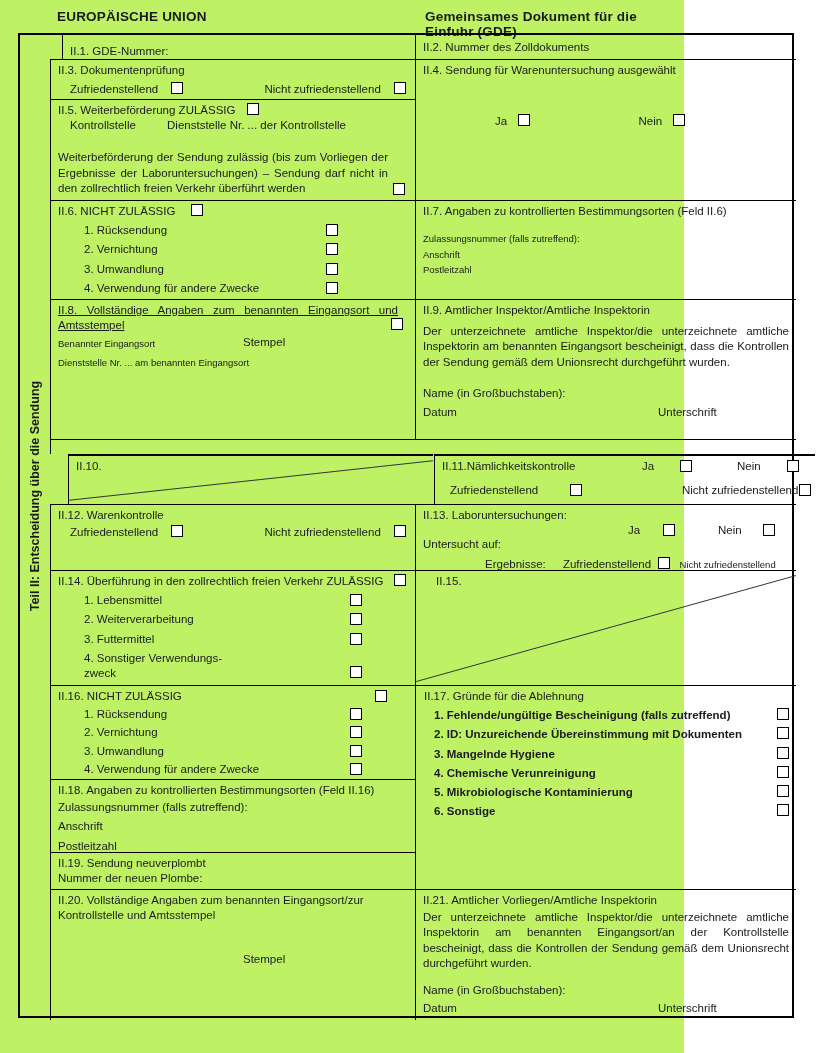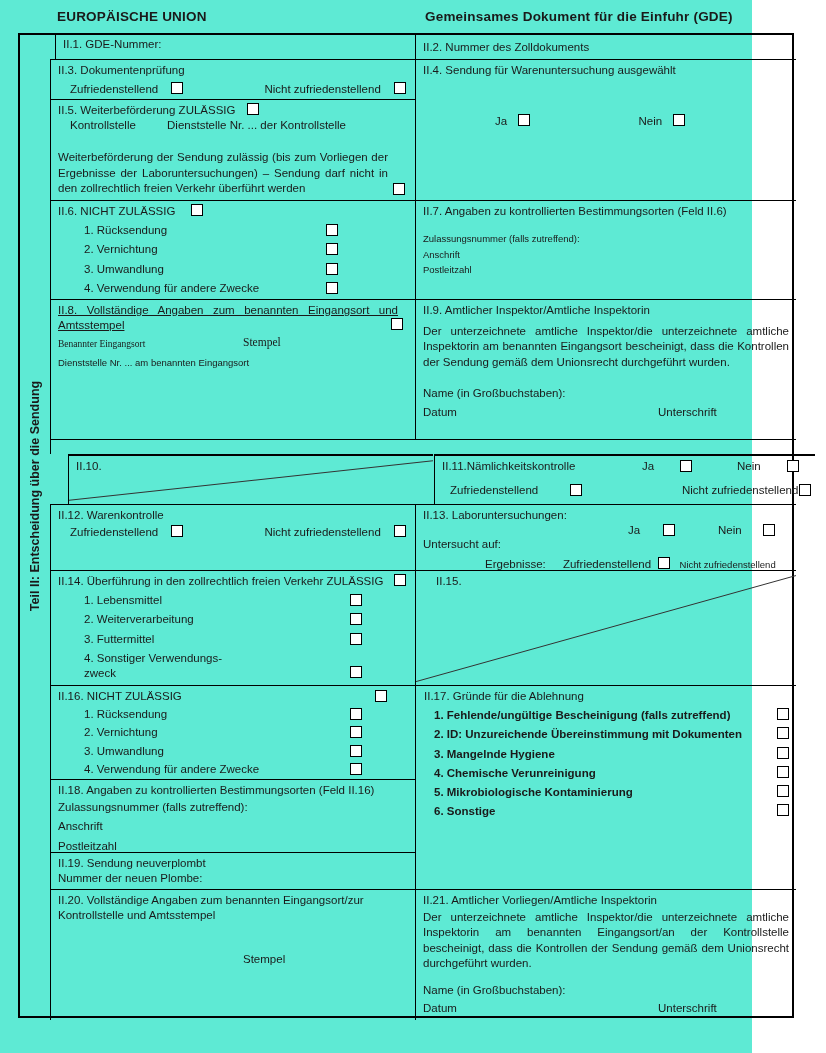--- a/index.html
+++ b/index.html
@@ -1,17 +1,17 @@
 <!DOCTYPE html>
 <html><head>
 <meta charset="utf-8">
 <style>
   html,body { margin:0; padding:0; background:#fff; }
   .page {
-    position:relative; width:752px; height:1053px; background:#5eead4;
+    position:relative; width:684px; height:1053px; background:#bef264;
     font-family:"Liberation Sans","DejaVu Sans",sans-serif; color:#1a1a1a;
     -webkit-font-smoothing:antialiased;
   }
   .hdr { position:absolute; top:9px; font-weight:bold; font-size:13.5px; letter-spacing:.2px; }
   .tbl {
     position:absolute; left:18px; top:33px; width:776px; height:985px;
     border:2px solid #000; box-sizing:border-box;
   }
   .cell {
     position:absolute; box-sizing:border-box;
@@ -51,21 +51,21 @@
 
   <div class="hdr" style="left:57px;">EUROPÄISCHE UNION</div>
   <div class="hdr" style="left:425px;">Gemeinsames Dokument für die Einfuhr (GDE)</div>
 
   <div class="tbl">
 
     <div class="cell sidecell no-l no-t" style="left:0;top:0;width:30px;height:981px;">
       <div class="sidetext">Teil II: Entscheidung über die Sendung</div>
     </div>
 
-    <div class="cell no-t" style="left:35px;top:0;width:365px;height:24px;padding-top:2px;">
+    <div class="cell no-t" style="left:42px;top:0;width:365px;height:24px;padding-top:9px;">
       <span>II.1. GDE-Nummer:</span>
     </div>
 
     <div class="cell no-t" style="left:395px;top:0;width:381px;height:24px;padding-top:5px;">
       <span>II.2. Nummer des Zolldokuments</span>
     </div>
 
     <div class="cell" style="left:30px;top:24px;width:365px;height:40px;">
       <div>II.3. Dokumentenprüfung</div>
       <div class="rowflex indent1" style="margin-top:4px;padding-right:2px;">
@@ -117,21 +117,21 @@
     <div class="cell" style="left:395px;top:165px;width:381px;height:99px;">
       <div>II.7. Angaben zu kontrollierten Bestimmungsorten (Feld II.6)</div>
       <div class="small" style="margin-top:14px;">Zulassungsnummer (falls zutreffend):</div>
       <div class="small" style="margin-top:3px;">Anschrift</div>
       <div class="small" style="margin-top:3px;">Postleitzahl</div>
     </div>
 
     <div class="cell" style="left:30px;top:264px;width:365px;height:140px;">
       <div class="para" style="width:340px;text-decoration:underline;">II.8. Vollständige Angaben zum benannten Eingangsort und Amtsstempel</div>
       <span class="cb abs" style="right:12px;top:18px;"></span>
-      <div style="margin-top:3px;position:relative;font-family:Liberation Serif, serif;">
+      <div style="margin-top:3px;position:relative;">
         <span class="small">Benannter Eingangsort</span>
         <span class="abs" style="left:185px;top:-1px;">Stempel</span>
       </div>
       <div class="small" style="margin-top:5px;max-width:200px;">Dienststelle Nr. ... am benannten Eingangsort</div>
     </div>
 
     <div class="cell" style="left:395px;top:264px;width:381px;height:140px;">
       <div>II.9. Amtlicher Inspektor/Amtliche Inspektorin</div>
       <div class="para" style="margin-top:6px;">Der unterzeichnete amtliche Inspektor/die unterzeichnete amtliche Inspektorin am benannten Eingangsort bescheinigt, dass die Kontrollen der Sendung gemäß dem Unionsrecht durchgeführt wurden.</div>
       <div style="margin-top:16px;">Name (in Großbuchstaben):</div>

